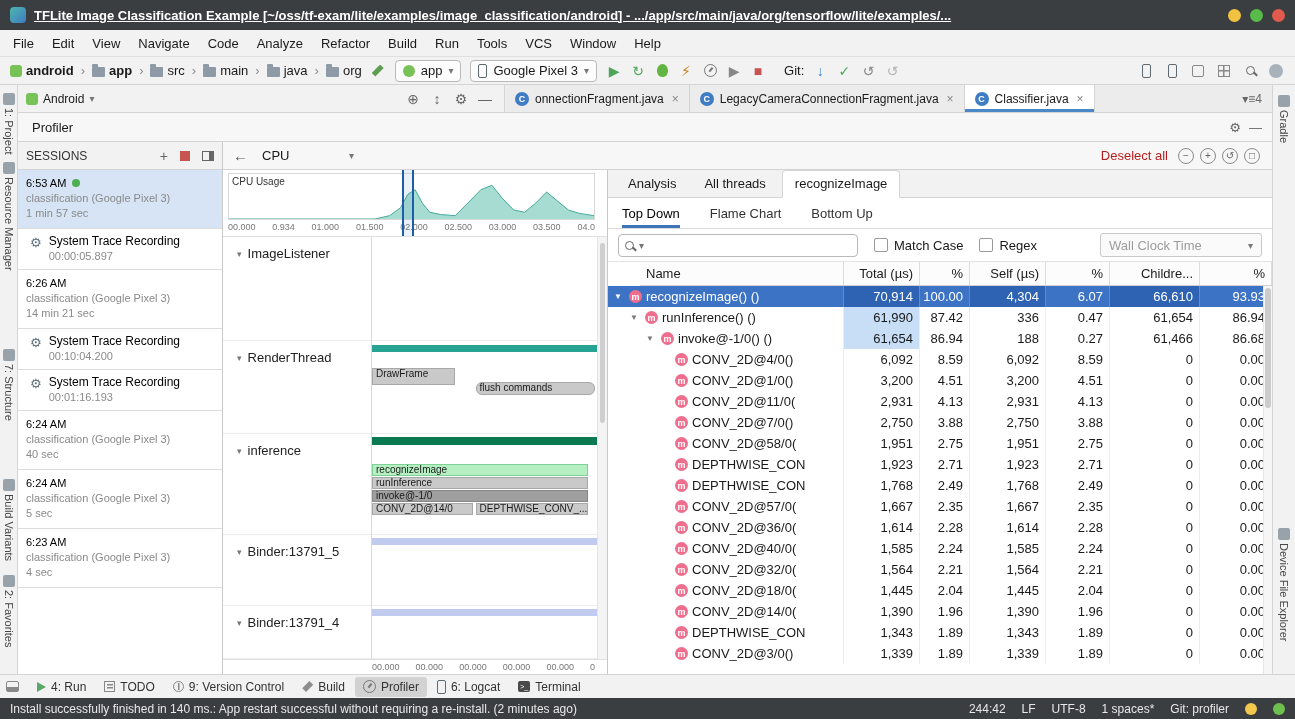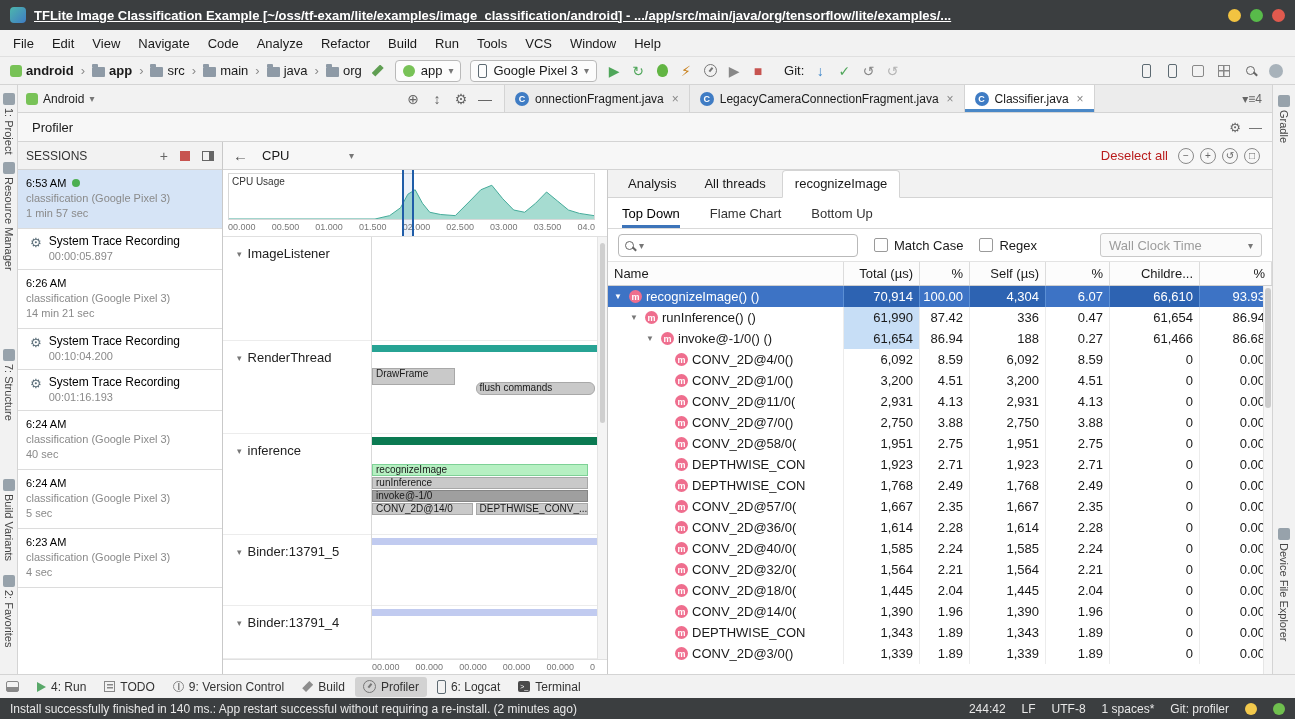--- a/index.html
+++ b/index.html
@@ -140,21 +140,21 @@
   .subtab.selected { border-bottom-color:#3d74b9; color:#000; }
   .filter-row { height:33px; display:flex; align-items:center; padding:0 10px; gap:16px; border-bottom:1px solid #e3e3e3; flex:none; }
   .search-box { width:240px; height:23px; border:1px solid #b9b9b9; border-radius:4px; display:flex; align-items:center; padding:0 6px; gap:5px; background:#fff; }
   .search-box input { border:none; outline:none; flex:1; font:12px "Liberation Sans","DejaVu Sans",sans-serif; min-width:0; }
   .cbx { display:flex; align-items:center; gap:6px; }
   .cbx-box { width:14px; height:14px; border:1px solid #9a9a9a; border-radius:2px; background:#fff; flex:none; }
   .clock-combo { margin-left:auto; width:162px; height:24px; border:1px solid #c9c9c9; border-radius:3px; background:#fafafa; color:#9c9c9c; display:flex; align-items:center; justify-content:space-between; padding:0 8px; }
 
   .tree-table { flex:1; display:flex; flex-direction:column; min-height:0; position:relative; }
   .tt-header, .tt-row { display:grid; grid-template-columns:minmax(0,1fr) 76px 50px 76px 64px 90px 72px; }
-  .tt-header { height:24px; border-bottom:1px solid #d0d0d0; background:#fcfcfc; align-items:center; flex:none; }
+  .tt-header { height:24px; border-bottom:1px solid #d0d0d0; background:#fcfcfc; align-items:center; flex:none;margin-left:32px; }
   .tt-header > div { padding:0 6px; border-right:1px solid #dcdcdc; height:100%; display:flex; align-items:center; overflow:hidden; white-space:nowrap; }
   .tt-body { flex:1; overflow:hidden; }
   .tt-row { height:21px; align-items:center; }
   .tt-row > div { padding:0 6px; border-right:1px solid #ececec; height:100%; display:flex; align-items:center; overflow:hidden; white-space:nowrap; }
   .num { justify-content:flex-end; }
   .tt-row.selected { background:#3d73c5; color:#fff; }
   .tt-row.selected > div { border-right-color:#5b8fd4; }
   .cell-hl { background:#c7def6; }
   .tt-row.selected .cell-hl-dark { background:#2d63b2; }
   .name-cell { display:flex; align-items:center; gap:4px; }
@@ -465,21 +465,21 @@
               <div class="chart-wrap">
                 <div class="chart-box">
                   <svg id="cpu-svg" preserveAspectRatio="none" viewBox="0 0 100 40">
                       <polygon points="0,40 0,40 40,40 44,37 47,30 49,18 51,14 53,26 55,34 58,36 62,37 66,24 69,14 72,10 75,22 78,32 81,34 84,26 87,16 90,24 93,32 96,35 100,37 100,40" fill="#a6dcd1"></polygon>
                       <polyline points="0,40 40,40 44,37 47,30 49,18 51,14 53,26 55,34 58,36 62,37 66,24 69,14 72,10 75,22 78,32 81,34 84,26 87,16 90,24 93,32 96,35 100,37" fill="none" stroke="#45ab9a" stroke-width="1" vector-effect="non-scaling-stroke"></polyline>
                     </svg>
                 </div>
                 <span class="chart-label">CPU Usage</span>
                 <div class="time-axis" id="time-axis">
                     <span class="ax">00.000</span>
-                    <span class="ax">00.500</span>
+                    <span class="ax">0.934</span>
                     <span class="ax">01.000</span>
                     <span class="ax">01.500</span>
                     <span class="ax">02.000</span>
                     <span class="ax">02.500</span>
                     <span class="ax">03.000</span>
                     <span class="ax">03.500</span>
                     <span class="ax">04.0</span>
                   </div>
                 <div class="sel-band"></div>
               </div>

